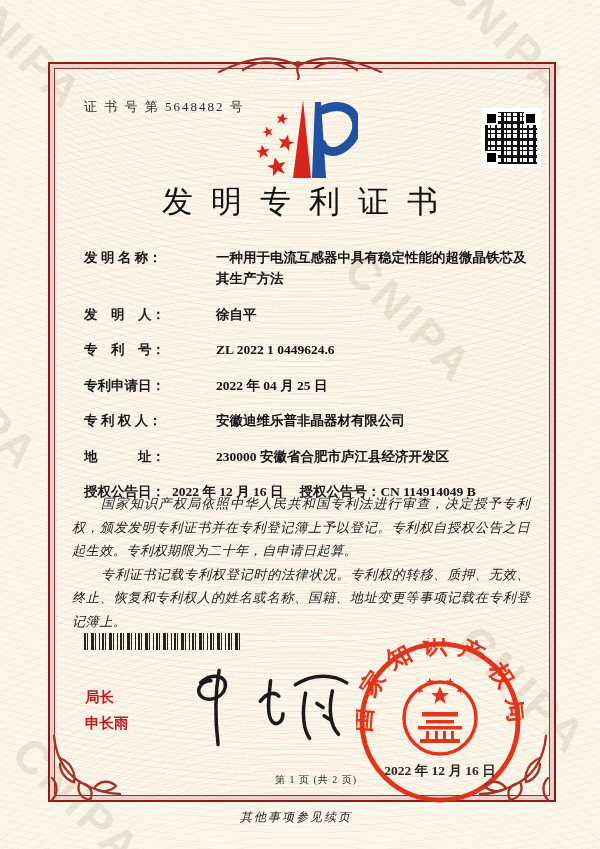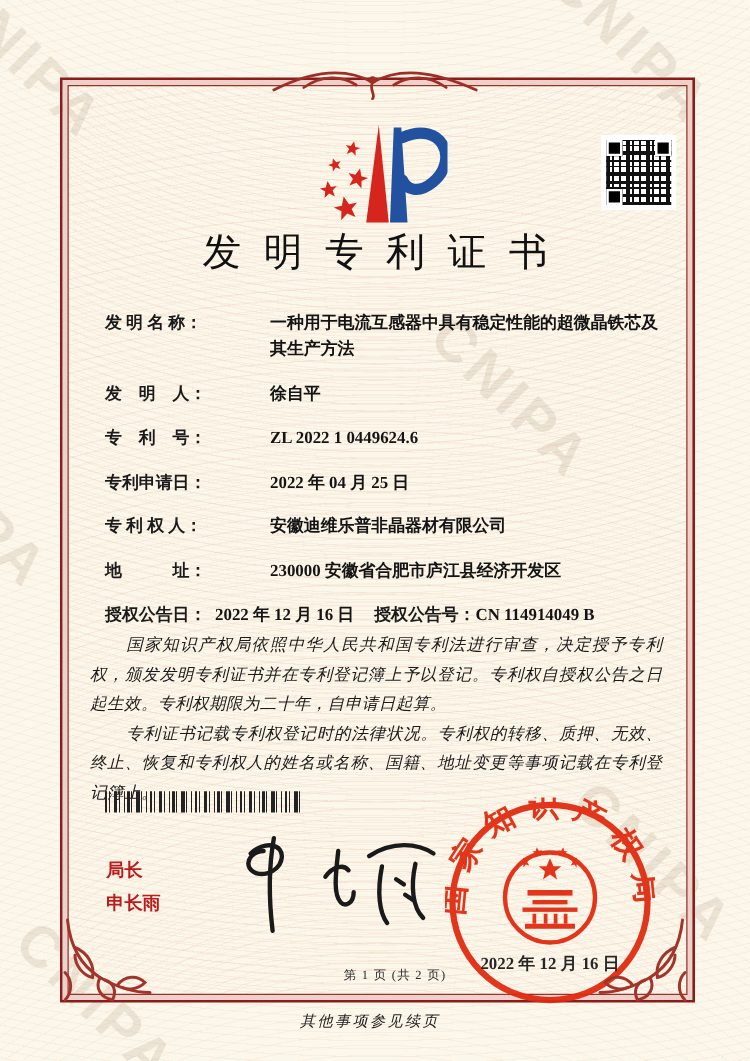--- a/index.html
+++ b/index.html
@@ -55,21 +55,21 @@
     position:absolute;left:0;top:181px;width:600px;text-align:center;
     font-size:31px;font-weight:normal;letter-spacing:18px;text-indent:18px;color:#111;
   }
   .fields{position:absolute;left:84px;top:247px;width:450px;font-size:13.5px;}
   .frow{display:flex;margin-bottom:14.5px;line-height:21px;gap:44px;}
   .lbl{flex:0 0 88px;font-weight:bold;color:#1a1a1a;white-space:nowrap;}
   .val{color:#141414;font-weight:bold;}
   .frow-double{display:flex;gap:16px;}
   .frow-double .pair{display:flex;}
   .paras{
-    position:absolute;left:72px;top:504px;width:458px;
+    position:absolute;left:72px;top:492px;width:458px;
     font-size:13.2px;line-height:23.5px;font-style:italic;
     text-align:justify;letter-spacing:0.4px;
   }
   .paras p{margin:0;text-indent:2.2em;}
   .barcode{
     position:absolute;left:84px;top:633px;width:156px;height:17px;
     background:repeating-linear-gradient(90deg,#222 0 2px,transparent 2px 3px,#222 3px 4px,transparent 4px 7px,#222 7px 10px,transparent 10px 11px,#222 11px 12px,transparent 12px 15px,#222 15px 16px,transparent 16px 18px);
   }
   .director{
     position:absolute;left:85px;top:684px;
@@ -129,20 +129,21 @@
     <path d="M8,4 C10,24 18,40 34,50 C48,58 62,62 74,62"></path>
     <path d="M14,26 C24,30 30,40 28,50 C20,48 14,40 14,32"></path>
     <path d="M34,50 C30,58 34,66 44,68 C48,60 44,54 38,52"></path>
     <path d="M48,56 C54,48 64,48 70,54 C64,60 56,60 52,58"></path>
     <path d="M6,46 C12,52 12,62 6,68"></path>
   </g>
 </svg>
 
 <div class="content">
 
+  <div class="cert-no">证 书 号 第 5648482 号</div>
 
   <svg class="logo" viewBox="0 0 116 90">
     <defs>
       <polygon id="st" points="0,-10 2.94,-3.09 9.51,-3.09 4.18,1.18 5.88,8.09 0,3.82 -5.88,8.09 -4.18,1.18 -9.51,-3.09 -2.94,-3.09"></polygon>
     </defs>
     <g fill="#d6251c">
       <use href="#st" transform="translate(26,38) scale(0.55) rotate(-18)"></use>
       <use href="#st" transform="translate(40,25) scale(0.62) rotate(12)"></use>
       <use href="#st" transform="translate(21,58) scale(0.72) rotate(-8)"></use>
       <use href="#st" transform="translate(44,49) scale(0.85) rotate(14)"></use>

